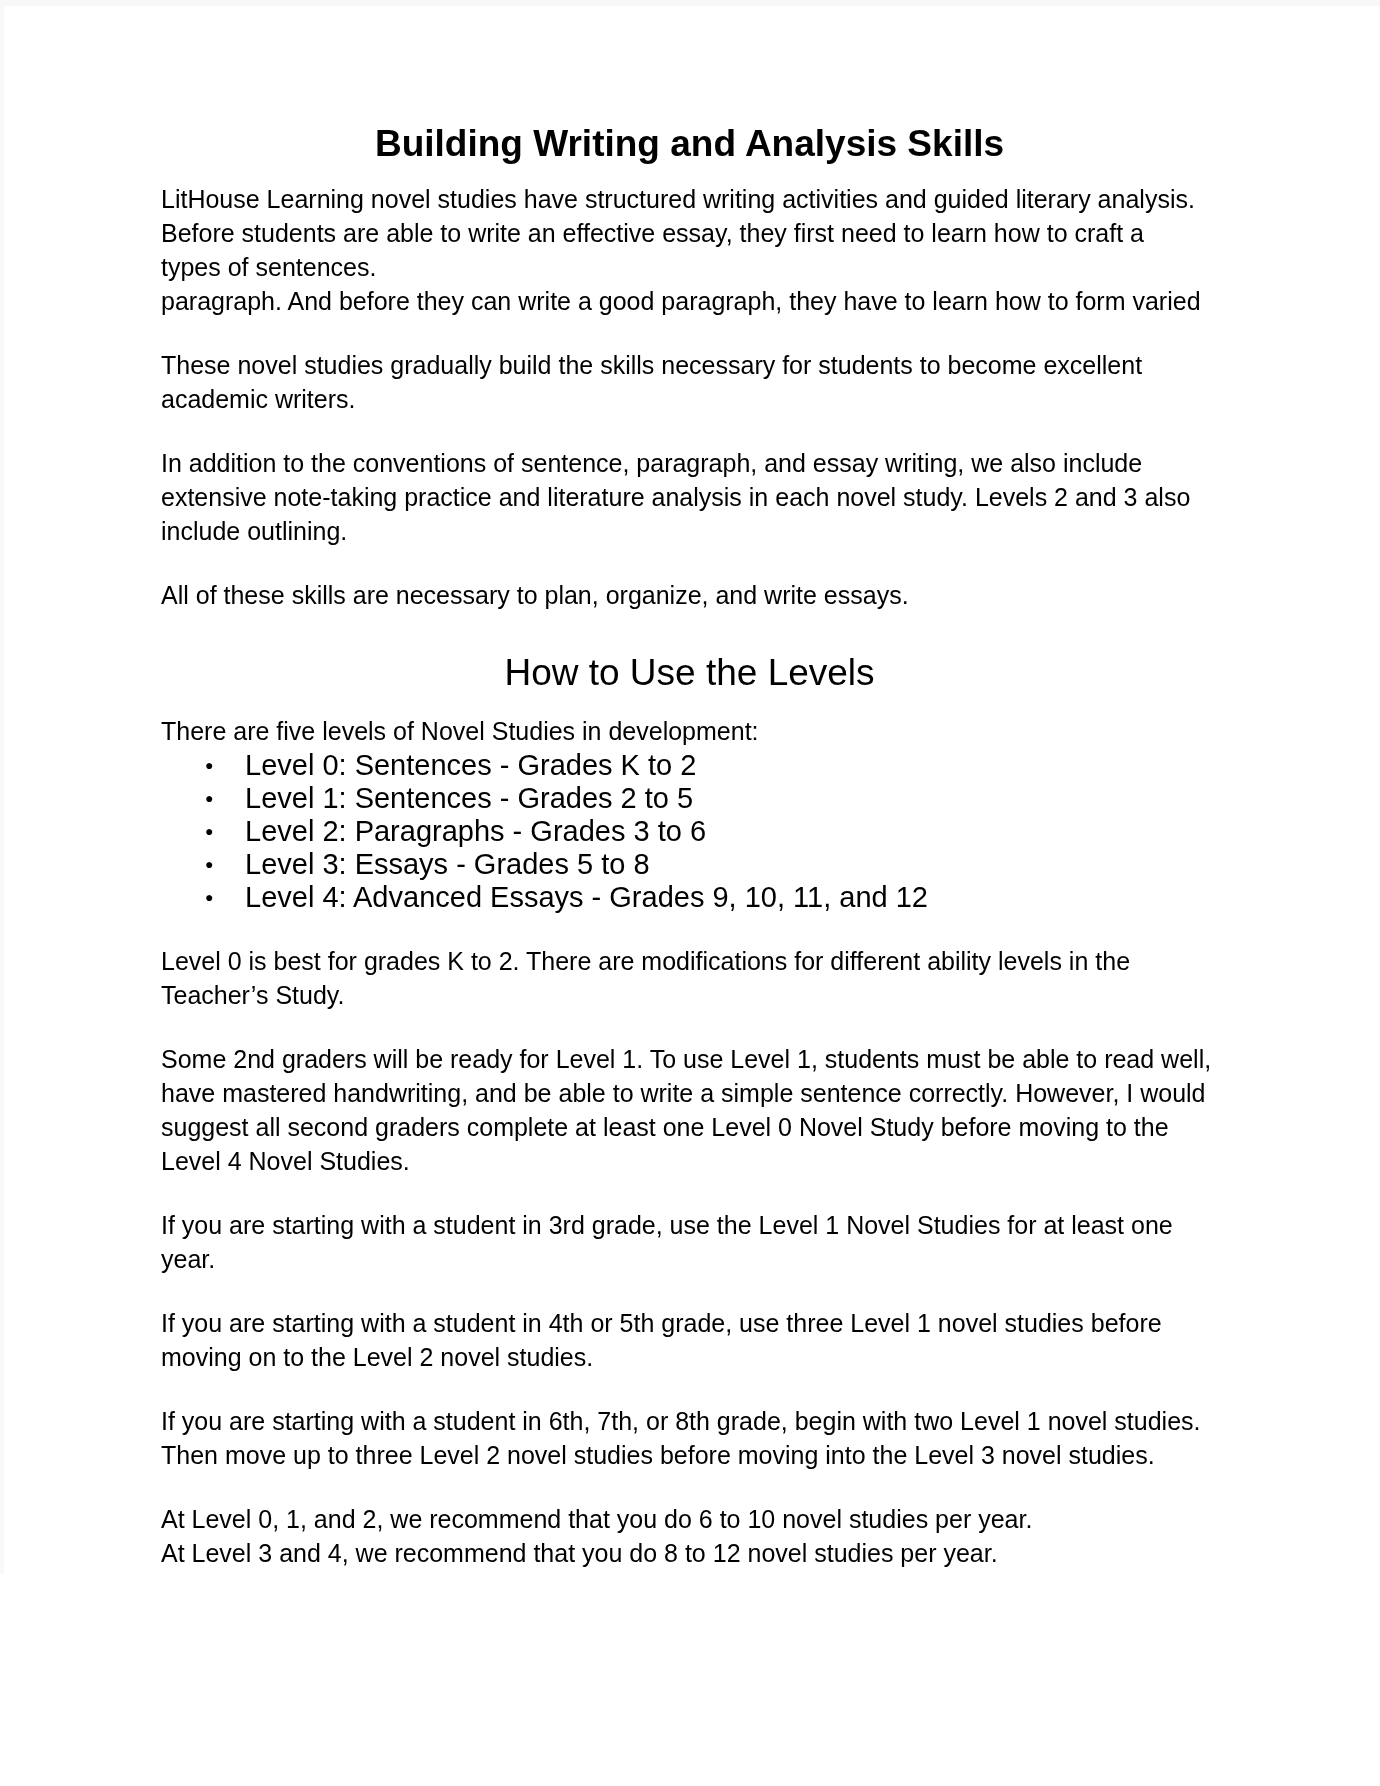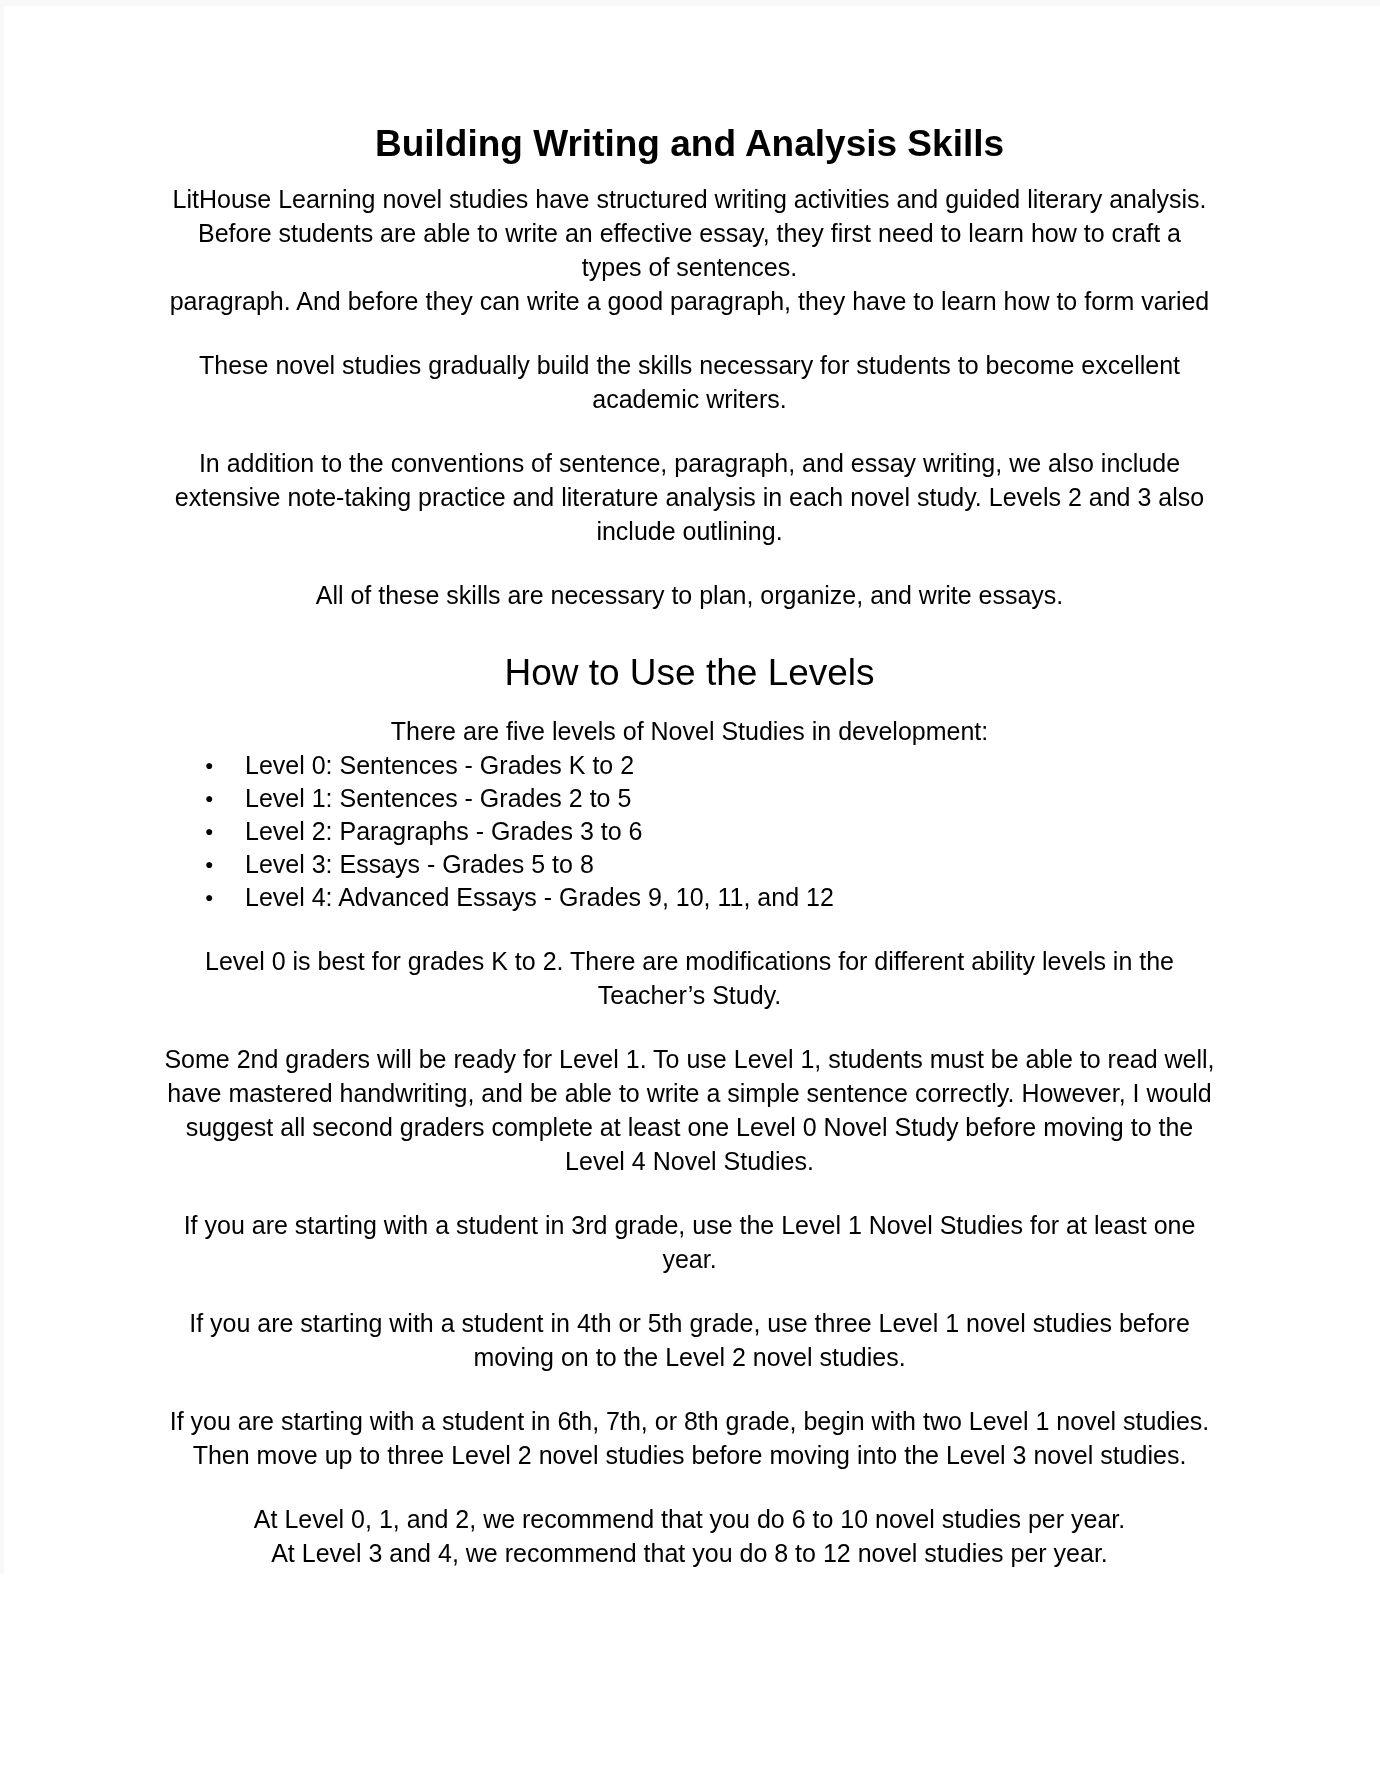--- a/index.html
+++ b/index.html
@@ -39,28 +39,28 @@
     margin-top: 39px;
     font-size: 37px;
     line-height: 44px;
     font-weight: normal;
     text-align: center;
   }
   .para {
     font-size: 25px;
     line-height: 34px;
   }
-  .ln { display: block; white-space: nowrap; text-align: center; }
+  .ln { display: block; white-space: nowrap; }
   .mt-p1 { margin-top: 16px; }
   .mt-std { margin-top: 30px; }
   .mt-intro { margin-top: 19px; }
   .levels-list {
     margin-top: 1px;
     list-style: none;
-    font-size: 25px;
+    font-size: 29px;
     line-height: 33px;
   }
   .levels-list li {
     position: relative;
     padding-left: 84px;
     white-space: nowrap;
   }
   .levels-list li::before {
     content: "\25CF";
     position: absolute;

